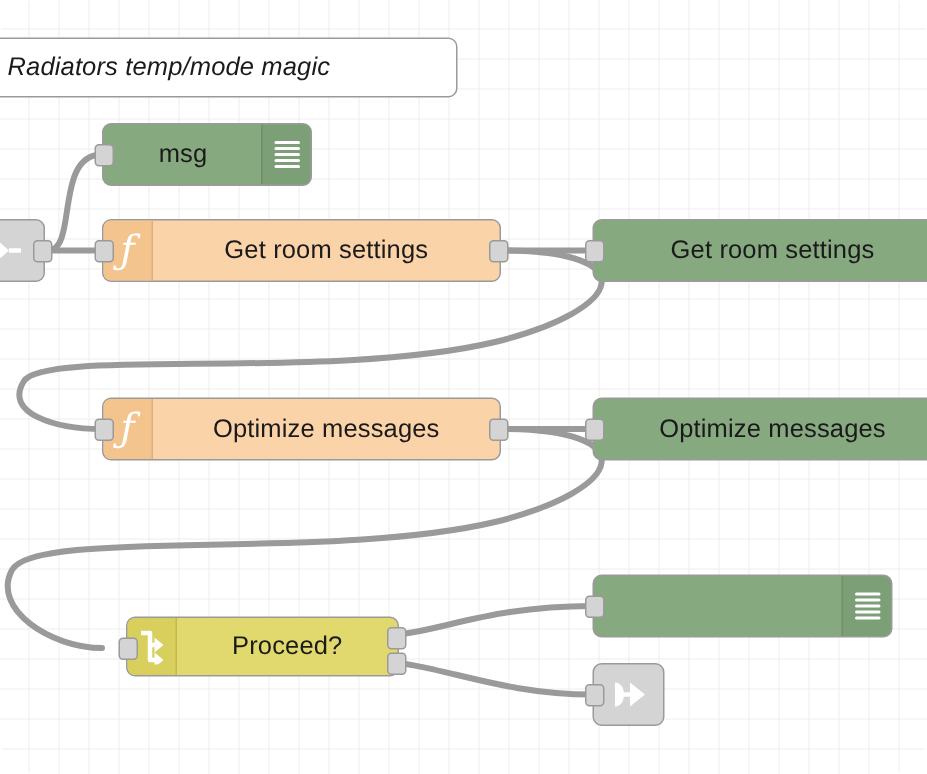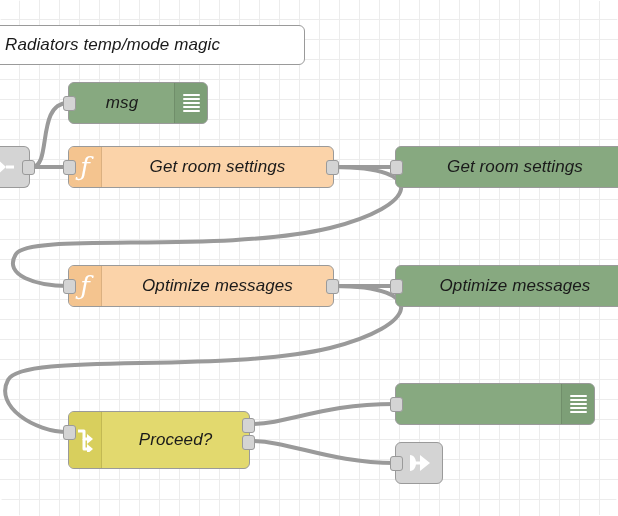--- a/index.html
+++ b/index.html
@@ -70,21 +70,20 @@
   .node .node-body {
     display: flex;
     align-items: center;
     width: 100%;
     height: 100%;
     border-radius: 5px;
     overflow: hidden;
     position: relative;
   }
   .node-label {
-    font-style: italic;
     font-size: 17px;
     color: #1a1a1a;
     white-space: nowrap;
     letter-spacing: 0.1px;
   }
 
   
   .icon-tray-left {
     width: 32px;
     flex: 0 0 32px;
@@ -294,21 +293,21 @@
 
   <div class="node debug" style="left:395px; top:265px; width:258px; height:42px;">
     <div class="node-body">
       <div class="label-center" style="justify-content:center; padding-right:18px;">
         <span class="node-label">Optimize messages</span>
       </div>
     </div>
     <div class="port in" style="top:13px;"></div>
   </div>
 
-  <div class="node switch" style="left:68px; top:411px; width:182px; height:58px;">
+  <div class="node switch" style="left:84px; top:411px; width:182px; height:40px;">
     <div class="node-body">
       <div class="icon-tray-left">
         <svg class="svg-glyph" width="22" height="24" viewBox="0 0 22 24">
           <path d="M 4 3 L 10 3 L 10 11 L 17 11" stroke="#ffffff" stroke-width="3" fill="none" stroke-linejoin="round"></path>
           <path d="M 13 6 L 19 11 L 13 16 Z" fill="#ffffff"></path>
           <path d="M 10 11 L 10 21 L 17 21" stroke="#ffffff" stroke-width="3" fill="none" stroke-linejoin="round"></path>
           <path d="M 13 16 L 19 21 L 13 26 Z" fill="#ffffff"></path>
         </svg>
       </div>
       <div class="label-center">

